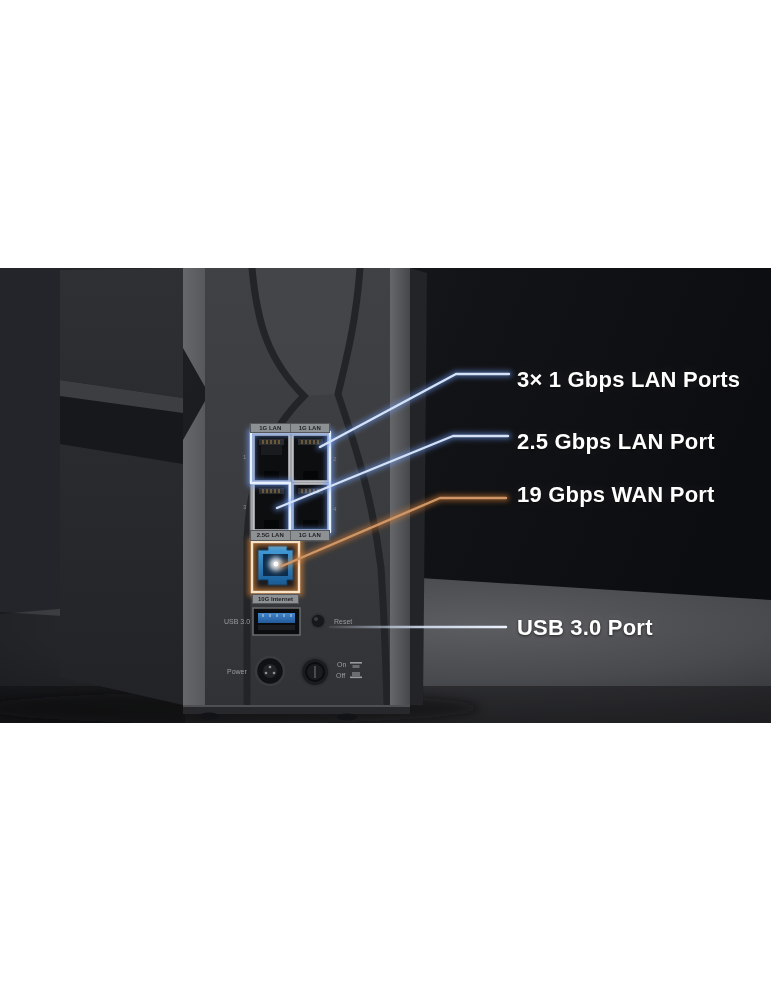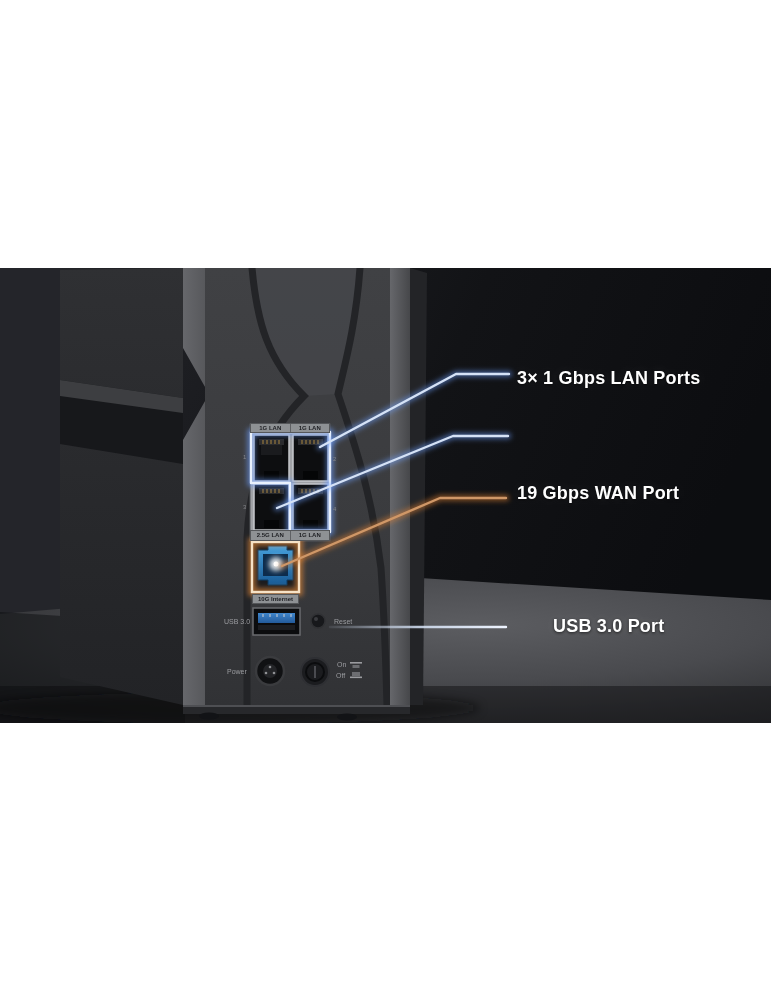--- a/index.html
+++ b/index.html
@@ -7,21 +7,21 @@
   .canvas {
     position:relative; width:771px; height:1000px; background:#ffffff;
     font-family:"Liberation Sans", sans-serif; overflow:hidden;
   }
   .photo {
     position:absolute; left:0; top:268px; width:771px; height:455px;
     overflow:hidden; background:#131417;
   }
   .photo svg { position:absolute; left:0; top:0; }
   .callout-label {
-    position:absolute; left:517px; color:#ffffff; font-size:18px; font-weight:700;
+    position:absolute; left:517px; color:#ffffff; font-size:22px; font-weight:700;
     letter-spacing:.2px; white-space:nowrap; line-height:1.0;
     text-shadow:0 1px 3px rgba(0,0,0,.65), 0 0 12px rgba(255,255,255,.12);
   }
   .tiny {
     position:absolute; color:#9b9ca0; font-size:7px; line-height:1; white-space:nowrap;
   }
   .micro { font-size:6px; color:#85868a; }
   .bar {
     position:absolute; display:flex; background:#8e9194;
     border:1px solid #55575a; overflow:hidden;
@@ -229,22 +229,23 @@
         <path d="M277,240 L453,168 L508,168" stroke="rgba(110,160,255,0.5)" stroke-width="6.5" filter="url(#soft)"></path>
         <path d="M277,240 L453,168 L508,168" stroke="#d5e2f6" stroke-width="2.4"></path>
         <path d="M282,298 L440,230 L506,230" stroke="rgba(225,130,50,0.5)" stroke-width="6.5" filter="url(#soft)"></path>
         <path d="M282,298 L440,230 L506,230" stroke="#cf9767" stroke-width="2.4"></path>
         <path d="M330,359 L506,359" stroke="rgba(110,160,255,0.4)" stroke-width="6.5" filter="url(#soft)"></path>
         <path d="M330,359 L506,359" stroke="url(#fadeL4)" stroke-width="2.4"></path>
       </g>
     </svg>
 
     <div class="callout-label" style="top:101px;">3× 1 Gbps LAN Ports</div>
+    <div class="callout-label" style="top:163px;">2.5 Gbps LAN Port</div>
     <div class="callout-label" style="top:216px;">19 Gbps WAN Port</div>
-    <div class="callout-label" style="top:349px;margin-left:36px;">USB 3.0 Port</div>
+    <div class="callout-label" style="top:349px;">USB 3.0 Port</div>
 
     <div class="bar" style="left:250px; top:155px; width:80px; height:10px;">
       <span>1G LAN</span>
       <span>1G LAN</span>
     </div>
     <div class="bar" style="left:250px; top:262px; width:80px; height:11px;">
       <span>2.5G LAN</span>
       <span>1G LAN</span>
     </div>
     <div class="bar" style="left:252px; top:326px; width:47px; height:10px;">

